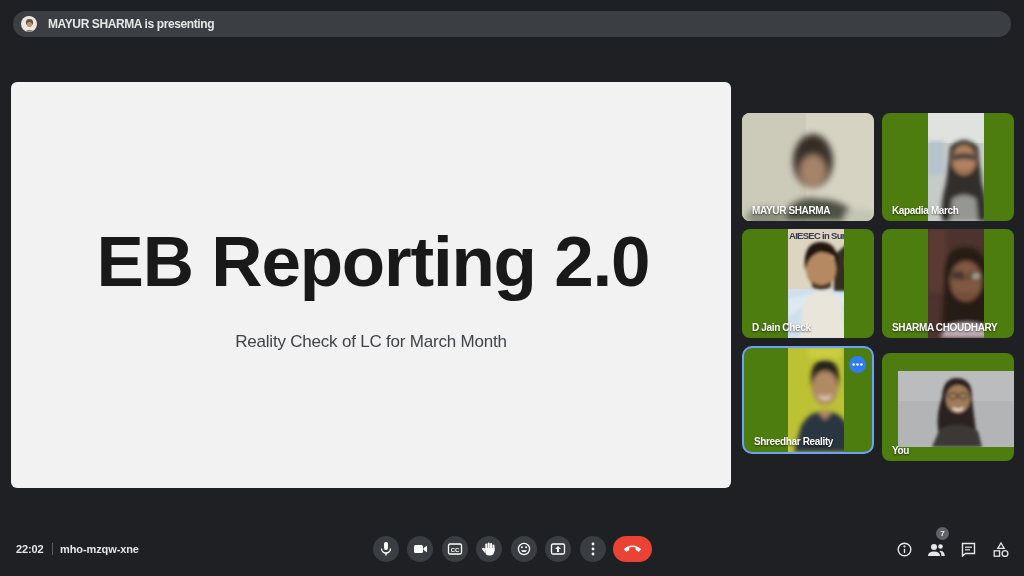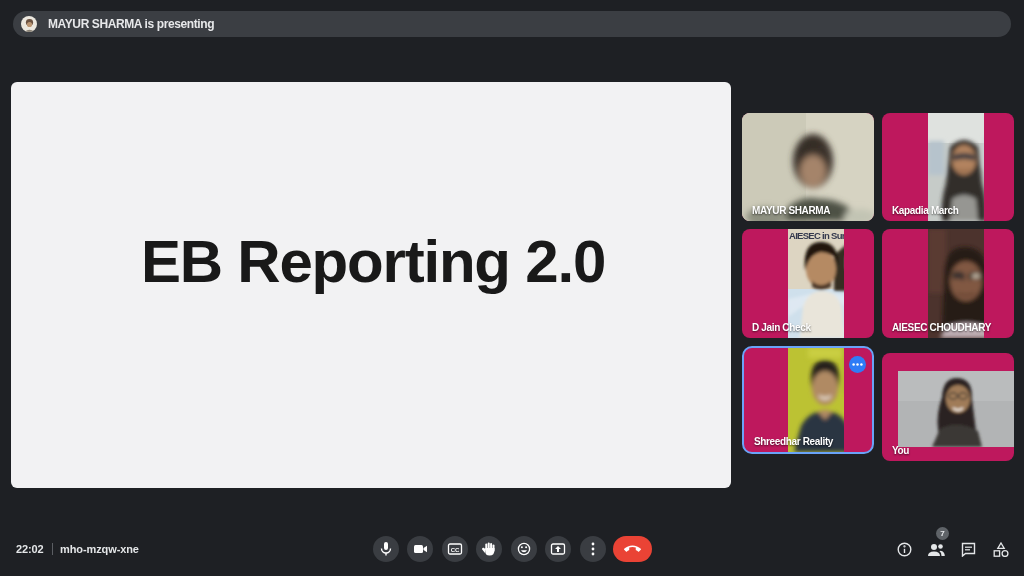--- a/index.html
+++ b/index.html
@@ -7,25 +7,25 @@
   body { background:#1e2024; font-family:"Liberation Sans", sans-serif; position:relative; }
   .abs { position:absolute; }
 
   
   #toppill { left:13px; top:11px; width:998px; height:26px; background:#3b3e43; border-radius:13px; }
   #avatar { left:21px; top:16px; width:16px; height:16px; border-radius:50%; overflow:hidden; }
   #toptext { left:48px; top:11px; height:26px; line-height:26px; color:#e7e8ea; font-size:12px; font-weight:700; letter-spacing:-0.4px; }
 
   
   #slide { left:11px; top:82px; width:720px; height:406px; background:#f2f2f3; border-radius:6px; }
-  #title { left:2px; top:146px; width:720px; text-align:center; font-size:60px; font-weight:700; color:#191919; line-height:68px; letter-spacing:-1.2px; white-space:nowrap; }
+  #title { left:2px; top:146px; width:720px; text-align:center; font-size:71px; font-weight:700; color:#191919; line-height:68px; letter-spacing:-1.2px; white-space:nowrap; }
   #subtitle { left:0; top:251px; width:720px; text-align:center; font-size:17px; color:#414348; line-height:17px; letter-spacing:-0.2px; white-space:nowrap; }
 
   
-  .tile { width:132px; height:108px; border-radius:8px; background:#be185d; overflow:hidden; }
+  .tile { width:132px; height:108px; border-radius:8px; background:#4d7c0f; overflow:hidden; }
   .strip { position:absolute; left:30px; top:0; width:72px; height:108px; overflow:hidden;padding-left:16px; }
   .label { position:absolute; left:10px; bottom:5px; color:#fff; font-size:10px; font-weight:700; letter-spacing:-0.35px; text-shadow:0 1px 2px rgba(0,0,0,0.6); white-space:nowrap; }
   #t1 { left:742px; top:113px; }
   #t2 { left:882px; top:113px; }
   #t3 { left:742px; top:229px; height:109px; }
   #t4 { left:882px; top:229px; height:109px; }
   #t5 { left:742px; top:346px; border:2px solid #6aa3f8; border-radius:10px; }
   #t6 { left:882px; top:353px; }
   #dots5 { position:absolute; left:105px; top:8px; width:17px; height:17px; border-radius:50%; background:#2f7cf6; }
 
@@ -45,20 +45,21 @@
     <rect width="16" height="16" fill="#ece8df"></rect>
     <ellipse cx="8.5" cy="6.5" rx="3.6" ry="3.4" fill="#6a5140"></ellipse>
     <ellipse cx="8.5" cy="8.5" rx="2.6" ry="2.6" fill="#bb9673"></ellipse>
     <path d="M3.5 16 Q8.5 11.5 13.5 16 Z" fill="#8a8276"></path>
   </svg>
 </div>
 <div class="abs" id="toptext">MAYUR SHARMA is presenting</div>
 
 <div class="abs" id="slide">
   <div class="abs" id="title">EB Reporting 2.0</div>
+  <div class="abs" id="subtitle">Reality Check of LC for March Month</div>
 </div>
 
 <div class="abs tile" id="t1">
   <svg width="132" height="108" viewBox="0 0 132 108">
     <defs>
         <filter id="b1" x="-30%" y="-30%" width="160%" height="160%">
           <feGaussianBlur stdDeviation="3.2"></feGaussianBlur>
         </filter>
       </defs>
     <rect width="132" height="108" fill="#d6d3c2"></rect>
@@ -142,21 +143,21 @@
       <path d="M16 46 Q16 16 39 18 Q60 20 60 48 L62 109 L14 109 Z" fill="#271c17"></path>
       <ellipse cx="38" cy="52" rx="16" ry="20" fill="#815843"></ellipse>
       <path d="M24 44 Q31 40 37 45 L36 52 Q30 48 25 51 Z" fill="#3a332e"></path>
       <path d="M40 45 Q47 40 53 45 L52 52 Q46 47 41 52 Z" fill="#46392f"></path>
       <ellipse cx="48" cy="47" rx="4" ry="2.5" fill="#c0b4a2"></ellipse>
       <path d="M30 64 Q38 69 46 64" stroke="#5a3826" stroke-width="2" fill="none"></path>
       <path d="M12 109 L18 98 Q38 90 60 98 L62 109 Z" fill="#bfaeb4"></path>
     </g>
   </svg>
   </div>
-  <div class="label">AIESEC CHOUDHARY</div>
+  <div class="label">SHARMA CHOUDHARY</div>
 </div>
 
 <div class="abs tile" id="t5">
   <div class="strip" style="left:28px; height:104px">
   <svg width="72" height="104" viewBox="0 0 72 104">
     <defs>
           <filter id="b5" x="-30%" y="-30%" width="160%" height="160%">
             <feGaussianBlur stdDeviation="2"></feGaussianBlur>
           </filter>
         </defs>

